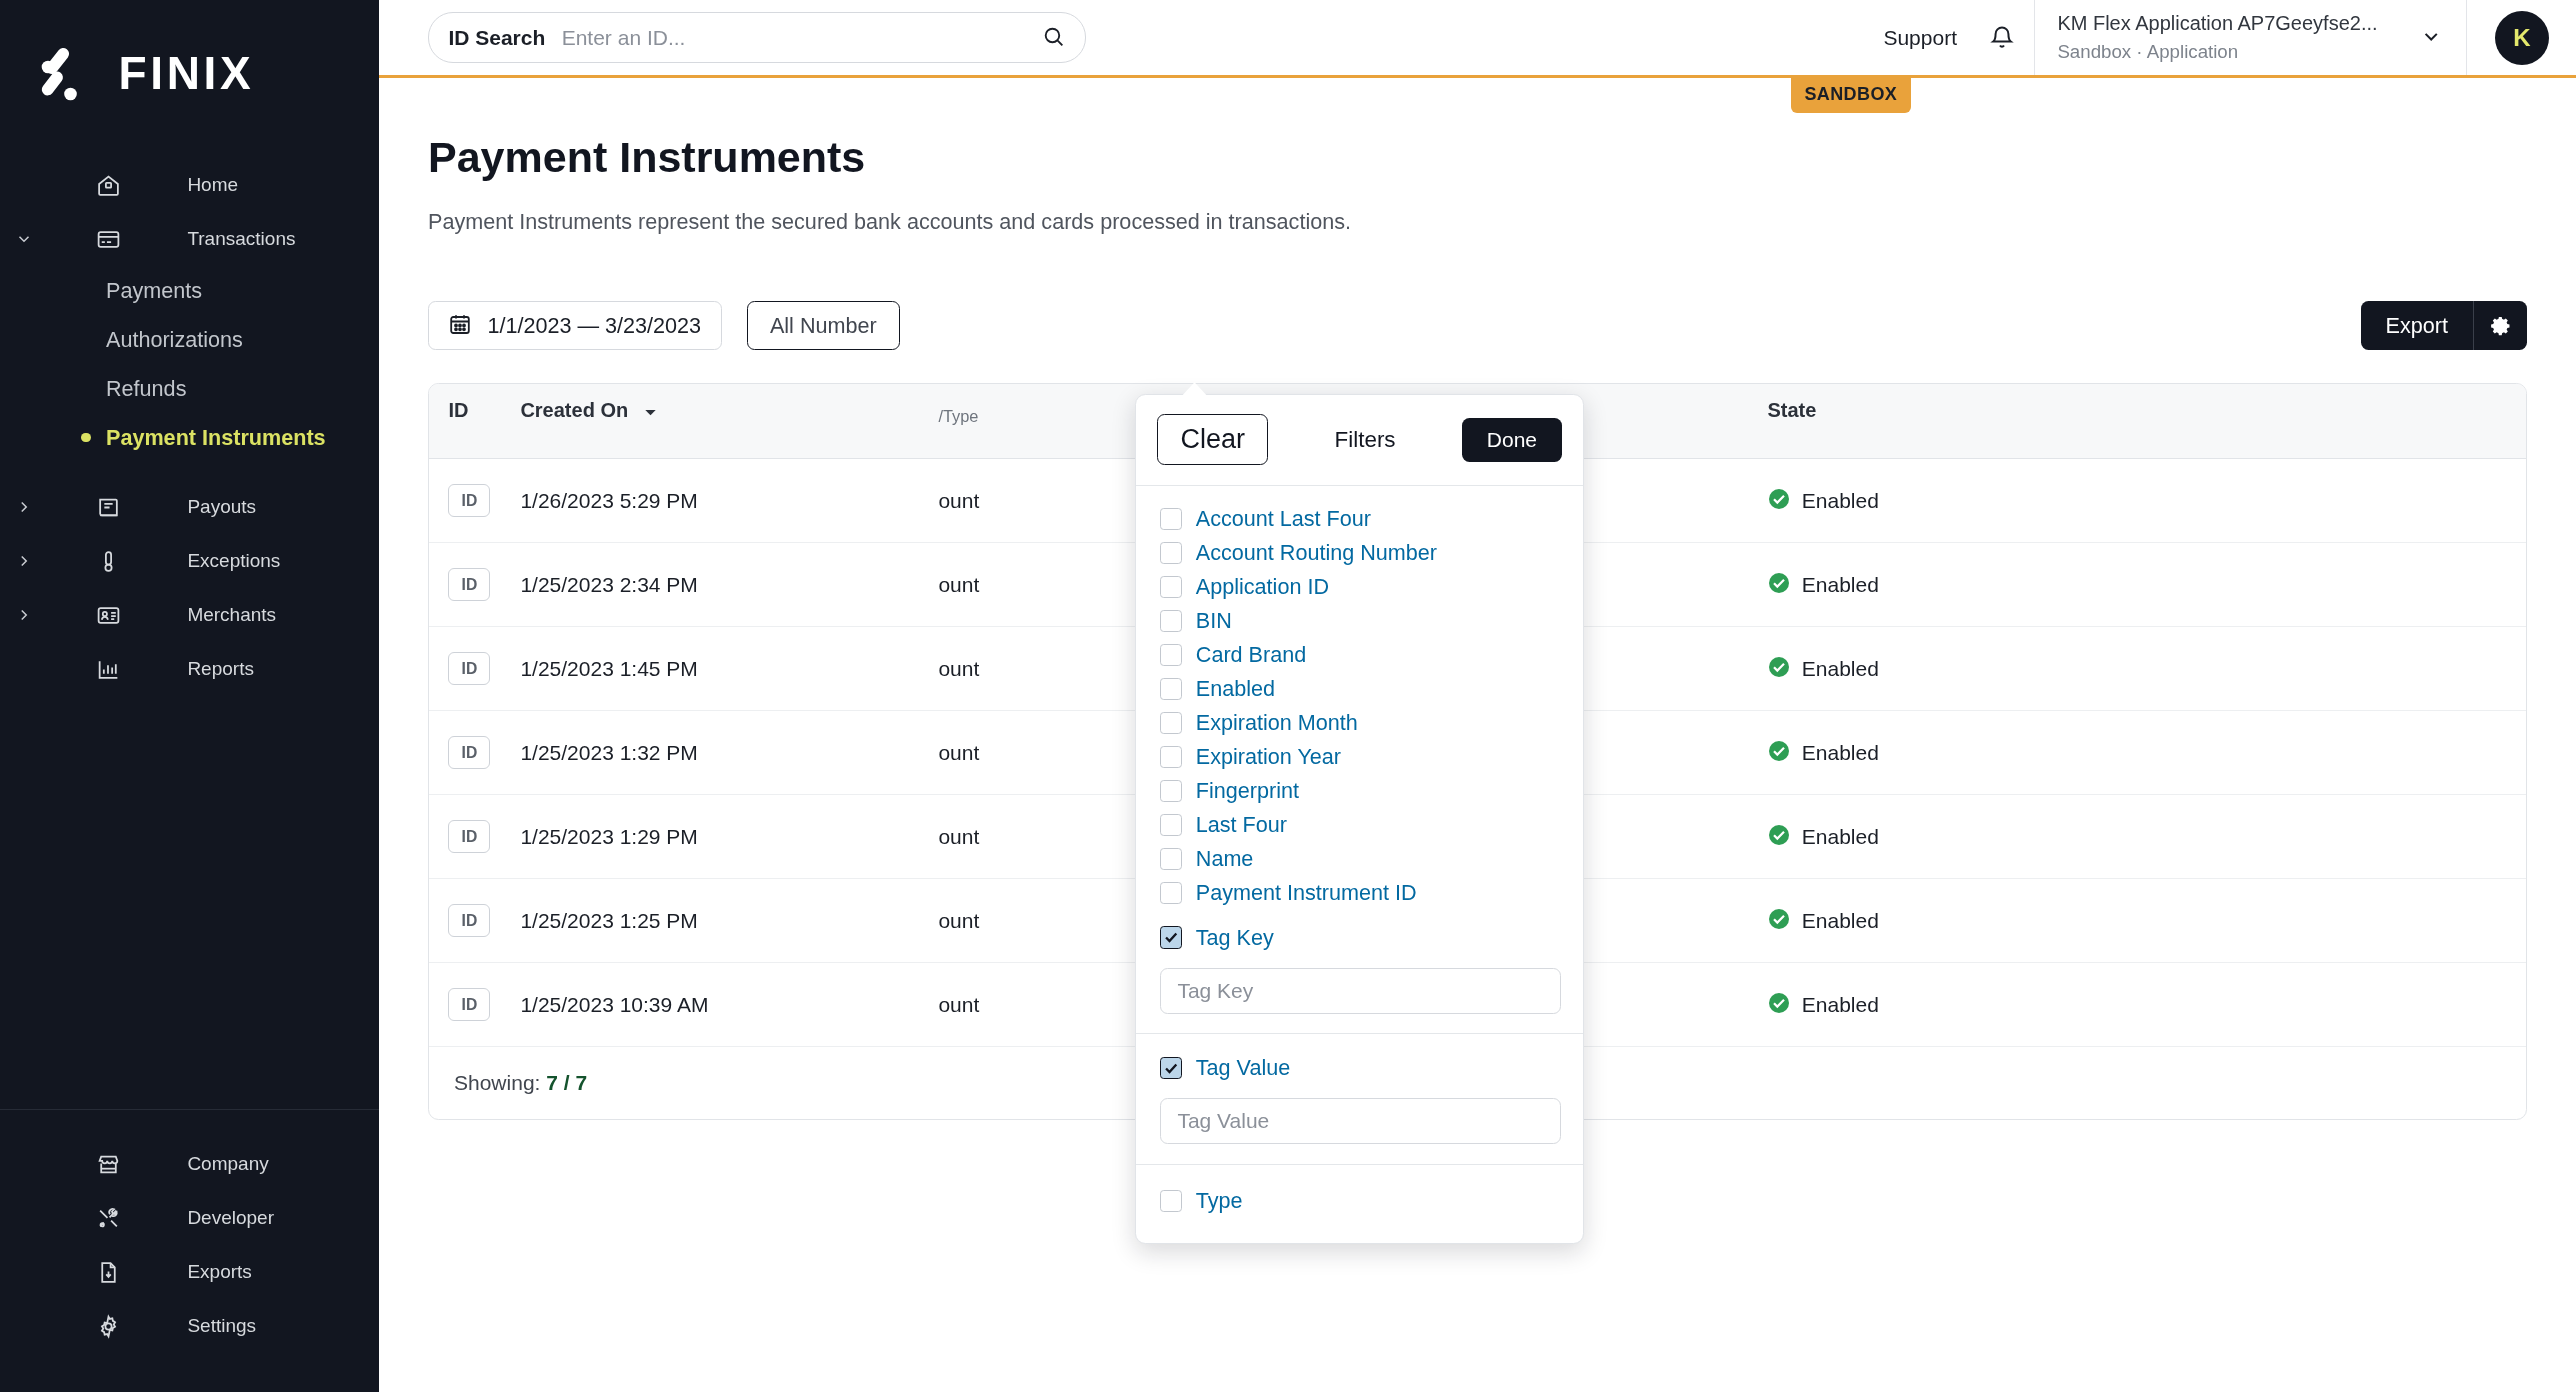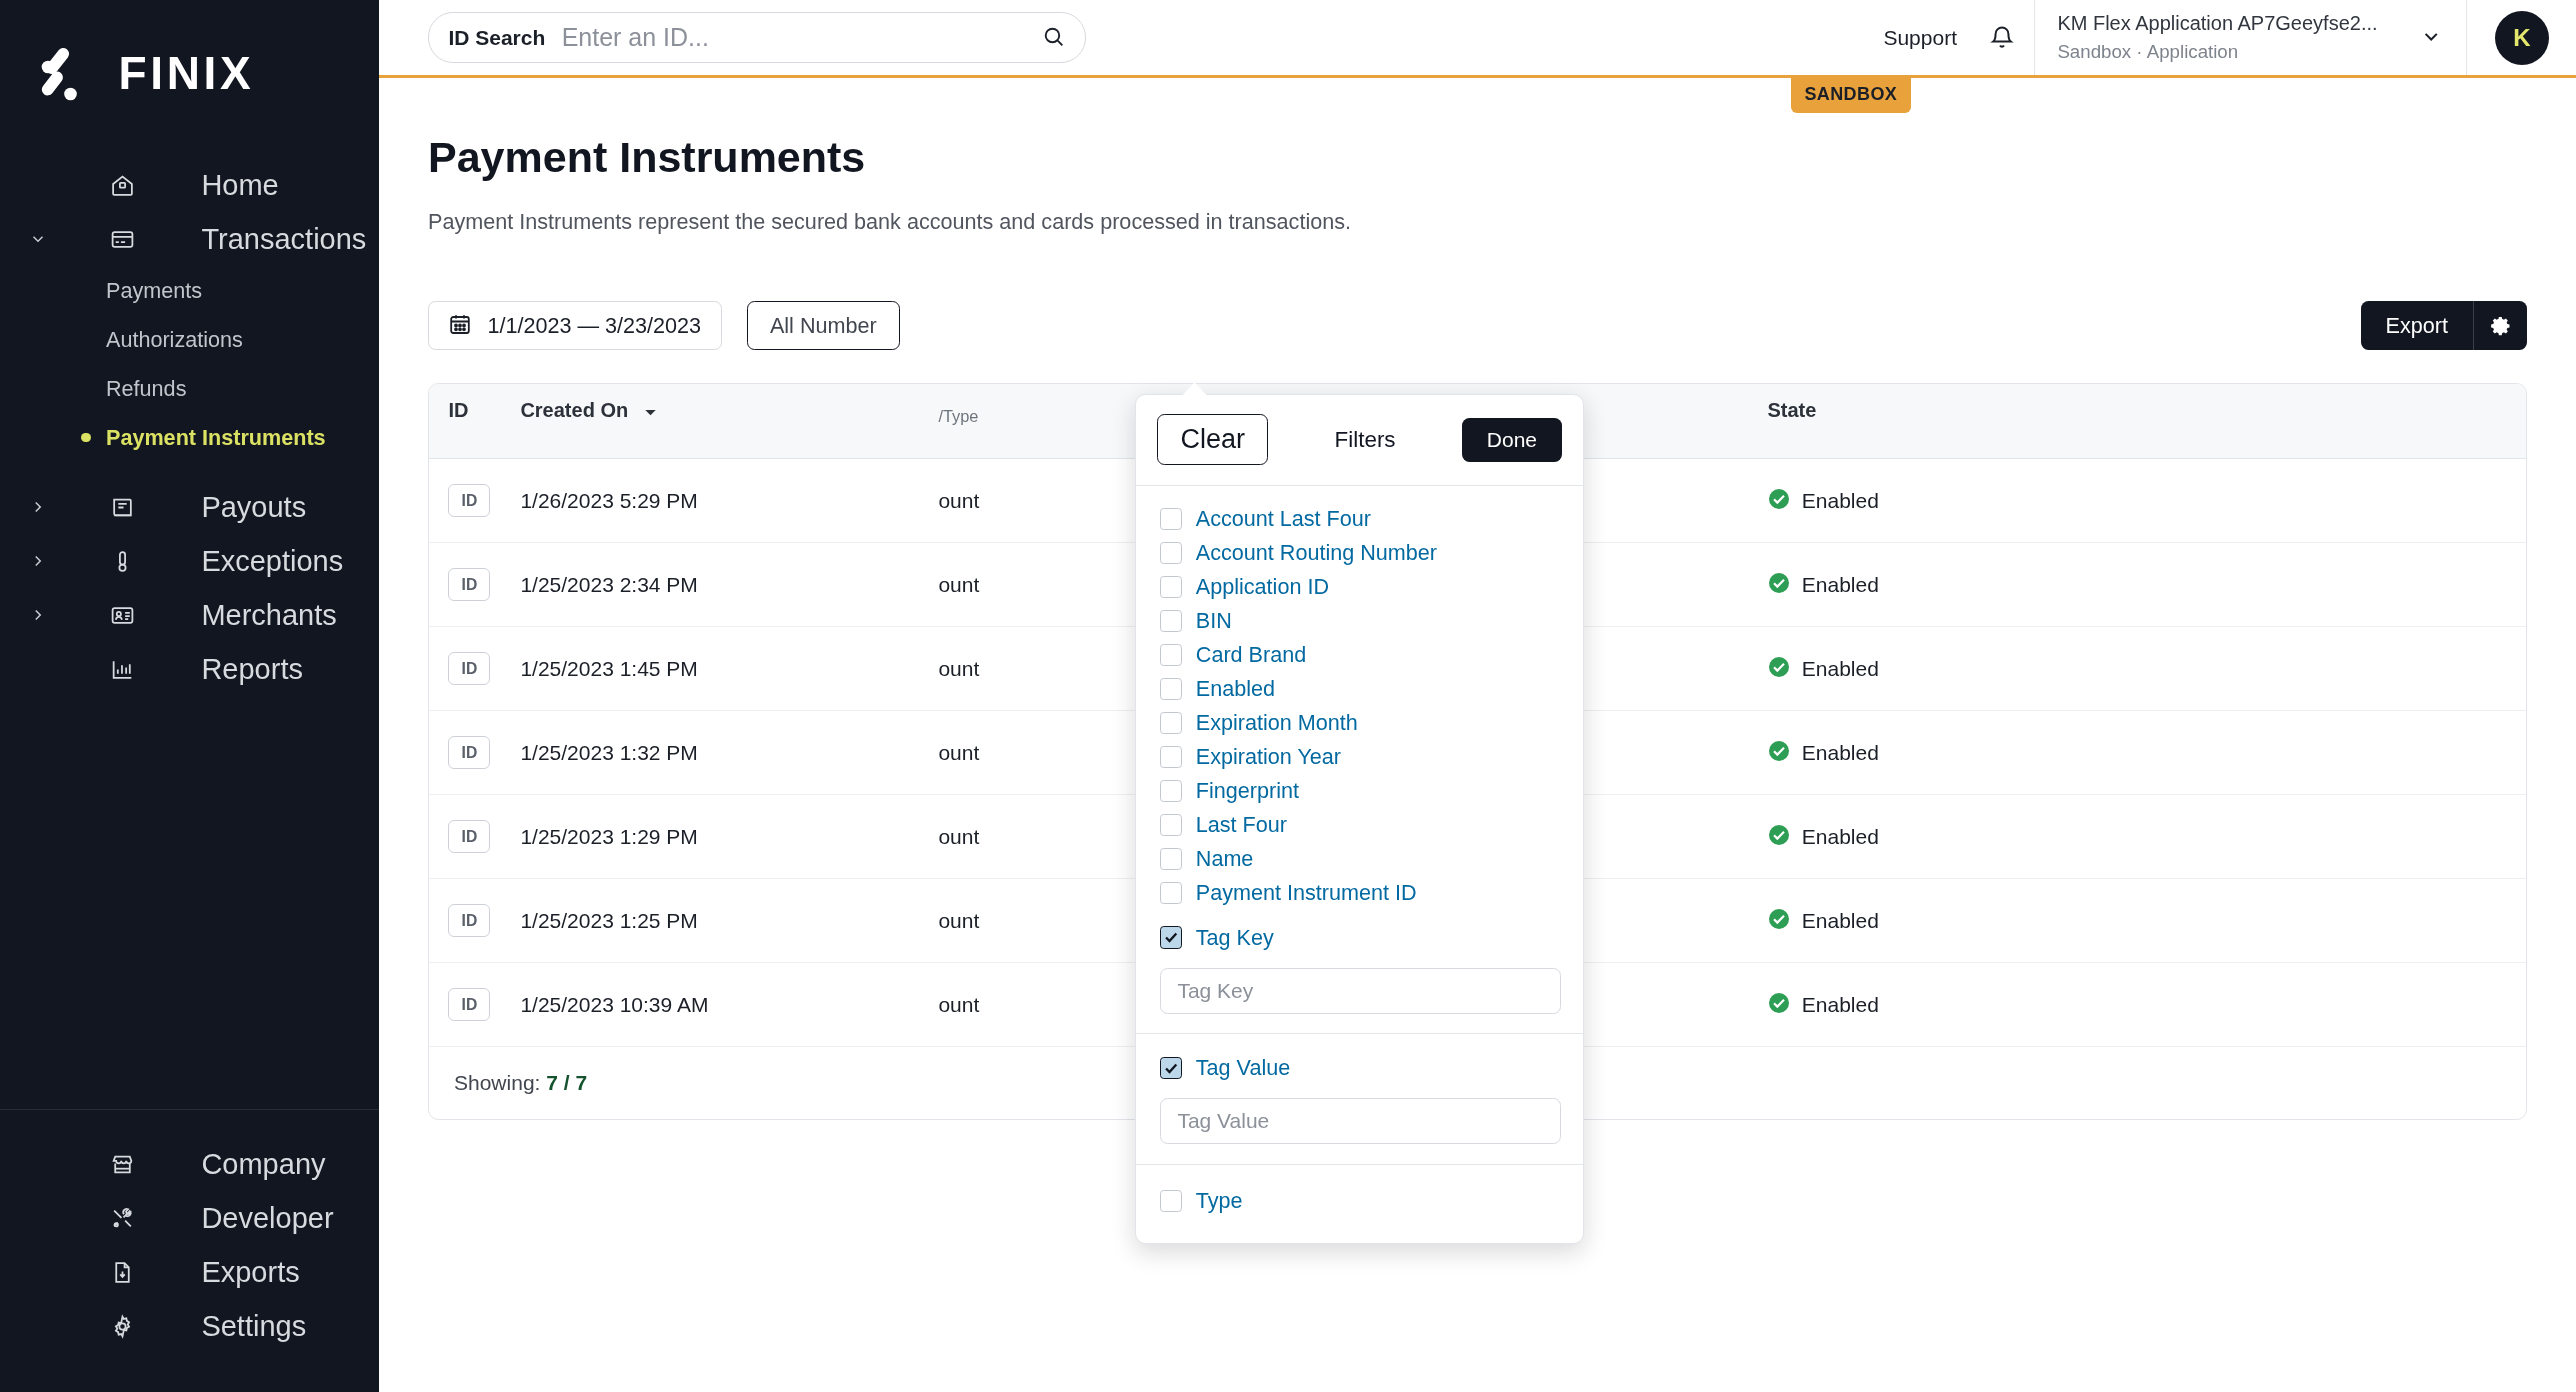--- a/index.html
+++ b/index.html
@@ -21,22 +21,22 @@
   .logo-area { height: 146px; display: flex; align-items: center; padding-left: 33px; }
   .logo-mark { width: 72px; height: 72px; flex: 0 0 72px; }
   .logo-word {
     color: #ffffff; font-size: 46px; font-weight: 700;
     letter-spacing: 3.7px; margin-left: 13.4px;
   }
   .nav { flex: 1 1 auto; padding-top: 12px; }
   .nav-bottom { padding-bottom: 39px; border-top: 0.7px solid #262b36; padding-top: 27px; }
   .nav-item {
     display: flex; align-items: center;
-    height: 54px; padding-left: 22px;
-    color: #d7dade; font-size: 29px;
+    height: 54px; padding-left: 8px;
+    color: #d7dade; font-size: 19px;
     cursor: pointer; white-space: nowrap; gap: 48px;
   }
   .nav-caret {
     width: 31px; flex: 0 0 31px; display: flex;
     align-items: center; justify-content: center;
     color: #c9ccd2;
   }
   .nav-icon {
     width: 42px; flex: 0 0 42px; display: flex;
     align-items: center; justify-content: center;
@@ -58,21 +58,21 @@
     height: 78px; display: flex; align-items: center;
     border-bottom: 3px solid #e9a23b; position: relative; background: #fff;
   }
   .search-box {
     margin-left: 49px; width: 658px; height: 51px;
     border: 0.7px solid #d6d9de; border-radius: 25px;
     display: flex; align-items: center; padding: 0 19.4px;
   }
   .search-label { font-size: 21px; color: #1b1f27; font-weight: 600; white-space: nowrap; }
   .search-input {
-    border: none; outline: none; font-size: 25px; color: #1b1f27;
+    border: none; outline: none; font-size: 21px; color: #1b1f27;
     margin-left: 16.4px; flex: 1 1 auto; background: transparent;
     font-family: "Liberation Sans", sans-serif;
   }
   .search-input::placeholder { color: #8b9099; }
   .topbar-right { margin-left: auto; display: flex; align-items: center; height: 100%; }
   .support-link { font-size: 21px; color: #1b1f27; cursor: pointer; }
   .bell-btn { margin-left: 31px; cursor: pointer; display: flex; align-items: center; }
   .app-switcher {
     margin-left: 18px; height: 100%; display: flex; align-items: center;
     padding: 0 24px 0 22.4px; border-left: 0.7px solid #e3e5e9; border-right: 0.7px solid #e3e5e9;

